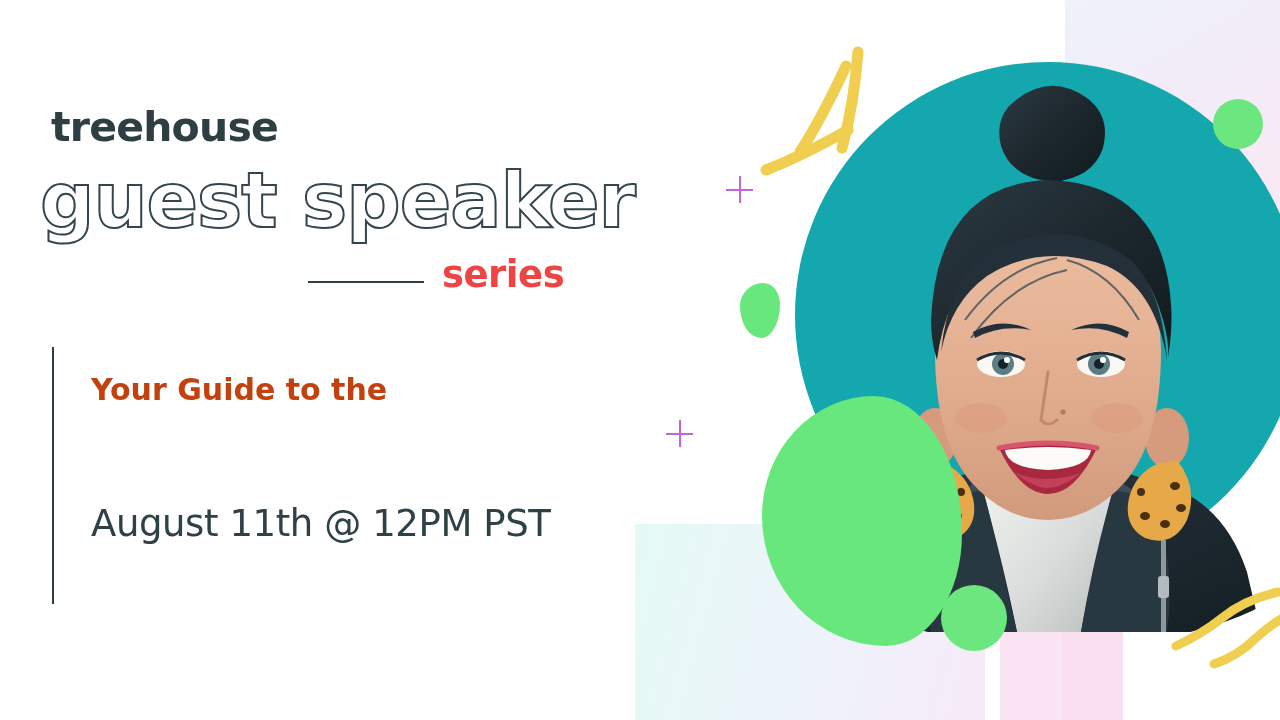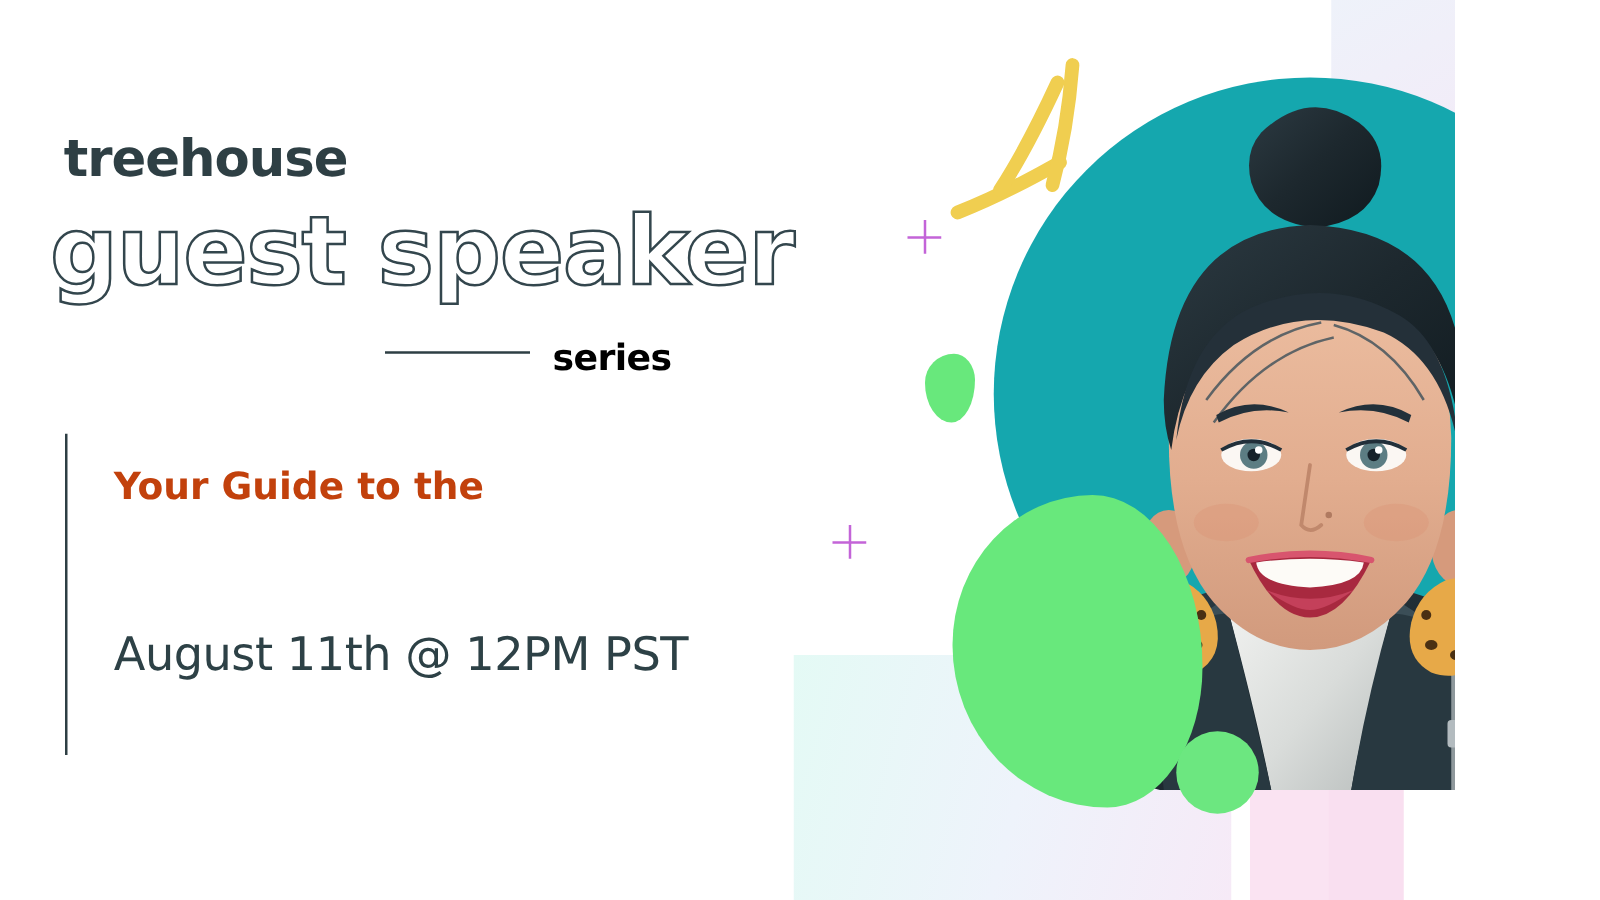--- a/index.html
+++ b/index.html
@@ -2,21 +2,21 @@
 <html><head>
 <meta charset="utf-8">
 <title>Treehouse Guest Speaker Series</title>
 <style>
   html,body{margin:0;padding:0;background:#ffffff;}
   body{
     font-family:"DejaVu Sans","Liberation Sans",sans-serif;
     width:1280px;height:720px;overflow:hidden;
   }
   .stage{
-    position:relative;width:1164px;height:720px;
+    position:relative;width:1280px;height:720px;
     background:#ffffff;overflow:hidden;
   }
 
   
   .panel-tr{
     position:absolute;left:1065px;top:0;width:215px;height:232px;
     background:linear-gradient(150deg,#eef2fa 0%,#f2ecf8 45%,#fbe9f4 100%);
   }
   .panel-bl{
     position:absolute;left:635px;top:524px;width:350px;height:196px;
@@ -90,22 +90,22 @@
     line-height:1;
     color:transparent;
     -webkit-text-stroke:2px #33464d;
   }
   .series-rule{
     position:absolute;left:308px;top:281px;width:116px;height:2px;
     background:#2e3f44;
   }
   .series-word{
     position:absolute;left:442px;top:256px;
-    font-size:29px;font-weight:700;letter-spacing:-0.5px;
-    color:#000000;line-height:1;margin-top:16px;
+    font-size:37px;font-weight:700;letter-spacing:-0.5px;
+    color:#ef4444;line-height:1;
   }
 
   .vrule{
     position:absolute;left:52px;top:347px;width:2px;height:257px;
     background:#2e3f44;
   }
 
   .talk-title{
     position:absolute;left:91px;top:370px;width:460px;
     font-size:30px;font-weight:600;line-height:1.3;

